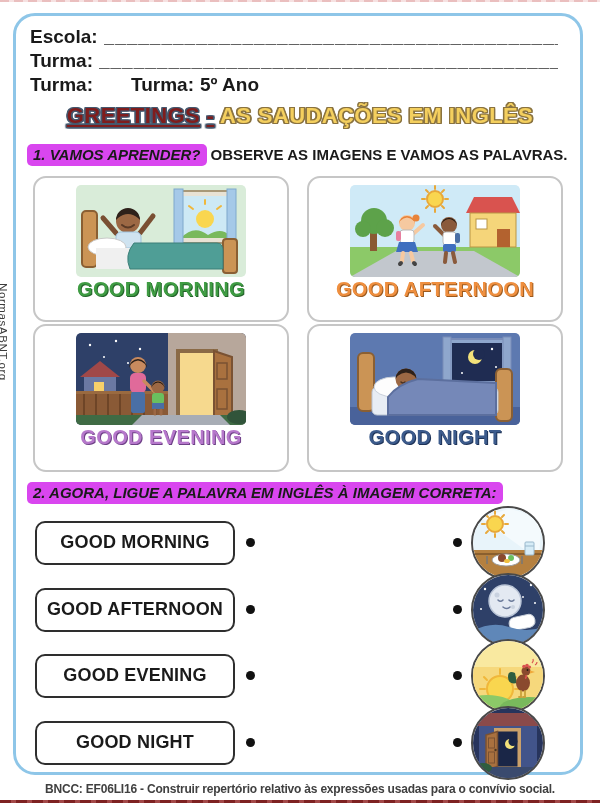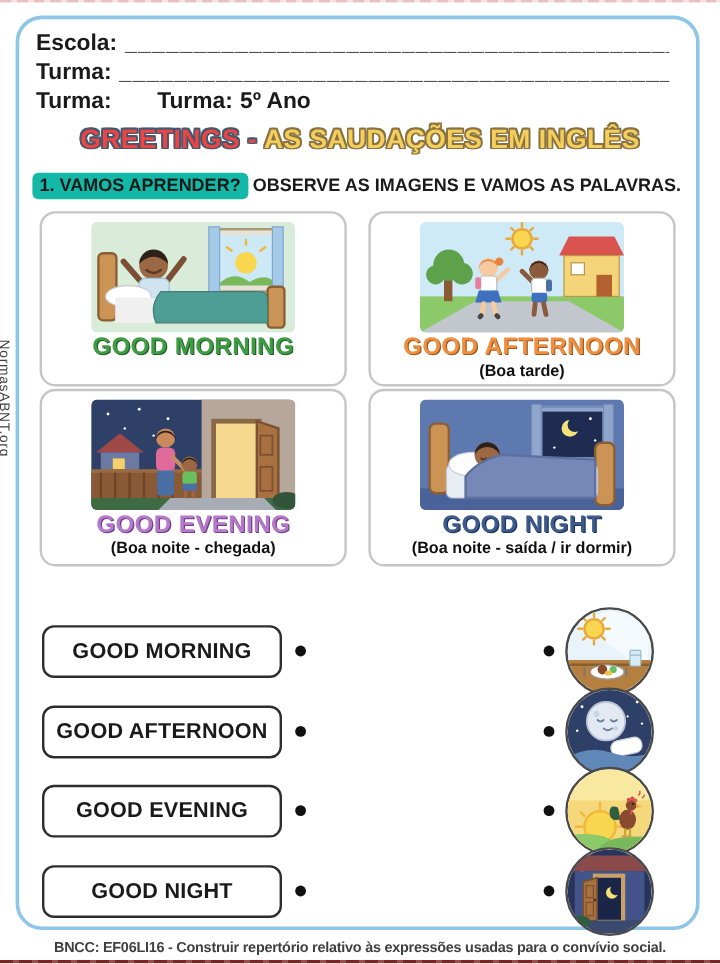--- a/index.html
+++ b/index.html
@@ -20,27 +20,27 @@
   }
   
   .header{position:absolute;left:30px;top:25px;right:42px;font-size:19px;font-weight:700;}
   .hrow{display:flex;align-items:baseline;white-space:nowrap;overflow:hidden;line-height:24px;}
   .hrow .lbl{margin-right:6px;}
   .wline{flex:1;overflow:hidden;white-space:nowrap;letter-spacing:1px;}
   .turma{margin-left:32px;}
   
   .title{position:absolute;left:0;right:0;top:103px;text-align:center;
     font-size:22px;font-weight:800;letter-spacing:.4px;white-space:nowrap;}
-  .t-blue{color:#ef4444;text-shadow:-1.4px -1.4px 0 #44586e,1.4px -1.4px 0 #44586e,-1.4px 1.4px 0 #44586e,1.4px 1.4px 0 #44586e,0 -1.4px 0 #44586e,0 1.4px 0 #44586e,-1.4px 0 0 #44586e,1.4px 0 0 #44586e;}
+  .t-blue{color:#7f1d1d;text-shadow:-1.4px -1.4px 0 #44586e,1.4px -1.4px 0 #44586e,-1.4px 1.4px 0 #44586e,1.4px 1.4px 0 #44586e,0 -1.4px 0 #44586e,0 1.4px 0 #44586e,-1.4px 0 0 #44586e,1.4px 0 0 #44586e;text-decoration:underline;}
   .t-yellow{color:#f4cf5e;text-shadow:-1.4px -1.4px 0 #8a7340,1.4px -1.4px 0 #8a7340,-1.4px 1.4px 0 #8a7340,1.4px 1.4px 0 #8a7340,0 -1.4px 0 #8a7340,0 1.4px 0 #8a7340,-1.4px 0 0 #8a7340,1.4px 0 0 #8a7340;}
   
   .instr{position:absolute;left:27px;right:20px;font-size:15px;font-weight:800;white-space:nowrap;}
   .instr1{top:146px;}
   .instr2{top:484px;}
-  .hl{background:#14b8a6;padding:2px 6px 3px;border-radius:5px;}
+  .hl{background:#d946ef;padding:2px 6px 3px;border-radius:5px;font-style:italic;}
   .rest{margin-left:4px;}
   
   .card{position:absolute;width:256px;box-sizing:border-box;background:#fff;
     border:2px solid #c6c6c6;border-radius:13px;text-align:center;padding-top:7px;}
   .card svg{display:block;margin:0 auto;width:170px;height:92px;border-radius:5px;}
   .card-en{display:block;font-size:20px;font-weight:800;letter-spacing:.4px;margin-top:2px;line-height:21px;}
   .card-pt{display:block;font-size:13.5px;font-weight:700;color:#111;line-height:16px;margin-top:1px;}
   .sh-green{text-shadow:1px 1px 0 #23632a;}
   .sh-orange{text-shadow:1px 1px 0 #9c5a1e;}
   .sh-purple{text-shadow:1px 1px 0 #6e4187;}
@@ -180,21 +180,20 @@
       <line x1="94" y1="50" x2="85" y2="41" stroke="#8a5a3b" stroke-width="4" stroke-linecap="round"></line>
       <rect x="93" y="47" width="13" height="13" rx="3" fill="#ffffff" stroke="#bbbbbb"></rect>
       <rect x="105" y="48" width="5" height="10" rx="2" fill="#4a6fa5"></rect>
       <rect x="93" y="59" width="13" height="8" rx="2" fill="#3f6fbf"></rect>
       <g stroke="#8a5a3b" stroke-width="4" stroke-linecap="round">
           <line x1="96" y1="68" x2="95" y2="77"></line>
           <line x1="103" y1="68" x2="105" y2="77"></line>
         </g>
     </svg>
     <span class="card-en sh-orange" style="color: rgb(239, 143, 63);">GOOD AFTERNOON</span>
-    <span class="card-pt">(Boa tarde)</span>
   </div>
 
   <div class="card" id="card-evening">
     <svg viewBox="0 0 170 92">
       <rect width="170" height="92" rx="4" fill="#2e4068"></rect>
       <g fill="#ffffff">
           <circle cx="14" cy="12" r="1.2"></circle>
           <circle cx="40" cy="8" r="1.2"></circle>
           <circle cx="64" cy="16" r="1.2"></circle>
           <circle cx="28" cy="24" r="1"></circle>
@@ -231,21 +230,20 @@
       <circle cx="82" cy="54" r="6.5" fill="#9c6844"></circle>
       <path d="M75.5,55 a6.5,6.5 0 0 1 13,0 l-1,-2.5 q-5.5,-6 -11,0 Z" fill="#241a12"></path>
       <rect x="76" y="60" width="12" height="11" rx="3" fill="#6abf5f"></rect>
       <rect x="76" y="70" width="12" height="6" fill="#4a6fa5"></rect>
       <g stroke="#9c6844" stroke-width="3" stroke-linecap="round">
           <line x1="79" y1="77" x2="79" y2="81"></line>
           <line x1="85" y1="77" x2="85" y2="81"></line>
         </g>
     </svg>
     <span class="card-en sh-purple" style="color: rgb(182, 120, 203);">GOOD EVENING</span>
-    <span class="card-pt">(Boa noite - chegada)</span>
   </div>
 
   <div class="card" id="card-night">
     <svg viewBox="0 0 170 92">
       <rect width="170" height="92" rx="4" fill="#5d79b0"></rect>
       <rect y="74" width="170" height="18" fill="#49629a"></rect>
       <rect x="98" y="6" width="58" height="46" fill="#8fa7cd" stroke="#7a8db8" stroke-width="2"></rect>
       <rect x="102" y="10" width="50" height="38" fill="#1f2c52"></rect>
       <circle cx="125" cy="24" r="7" fill="#f3e27a"></circle>
         <circle cx="129" cy="21" r="6" fill="#1f2c52"></circle>
@@ -260,23 +258,25 @@
       <rect x="146" y="36" width="16" height="52" rx="5" fill="#cb9455" stroke="#8a5f33" stroke-width="2"></rect>
       <rect x="22" y="54" width="126" height="28" rx="5" fill="#e8edf4" stroke="#b9c2d0"></rect>
       <ellipse cx="44" cy="54" rx="20" ry="10" fill="#fdfdfd" stroke="#c9d0da"></ellipse>
       <circle cx="56" cy="46" r="10.5" fill="#9c6844"></circle>
       <path d="M45.5,46 a10.5,10.5 0 0 1 21,0 l-2,-3 q-8.5,-7 -17,0 Z" fill="#2e211a"></path>
       <path d="M51,49 q2,2 4,0 M59,49 q2,2 4,0" stroke="#4a3220" stroke-width="1.5" fill="none" stroke-linecap="round"></path>
       <rect x="60" y="51" width="13" height="8" rx="3" fill="#6abf5f"></rect>
       <path d="M68,46 L146,50 L146,82 L38,82 L38,64 Q48,51 68,46 Z" fill="#7588b8" stroke="#5c6f9e" stroke-width="2"></path>
     </svg>
     <span class="card-en sh-navy" style="color: rgb(60, 91, 140);">GOOD NIGHT</span>
-    <span class="card-pt">(Boa noite - saída / ir dormir)</span>
-  </div>
-
+  </div>
+
+  <div class="instr instr2">
+    <span class="hl">2. AGORA, LIGUE A PALAVRA EM INGLÊS À IMAGEM CORRETA:</span>
+  </div>
 
   <div class="match-row" id="mrow-0">
     <div class="word-box">GOOD MORNING</div>
     <div class="dot dot-l"></div>
     <div class="spacer"></div>
     <div class="dot dot-r"></div>
     <div class="circle-img" aria-label="sun-lunch-plate">
       <svg viewBox="0 0 70 70">
         <circle cx="35" cy="35" r="35" fill="#e8f4fa"></circle>
         <path d="M8,10 L66,52 L68,18 Q55,3 35,1 Z" fill="#f4fafd"></path>

